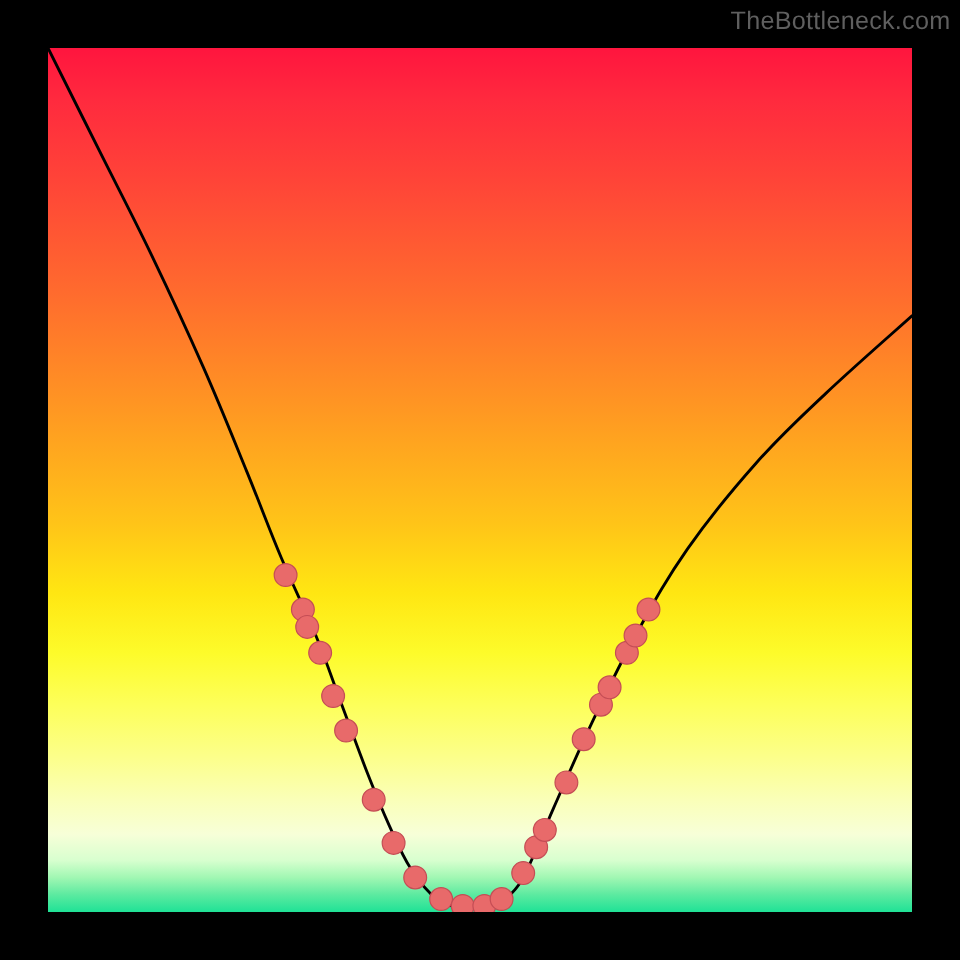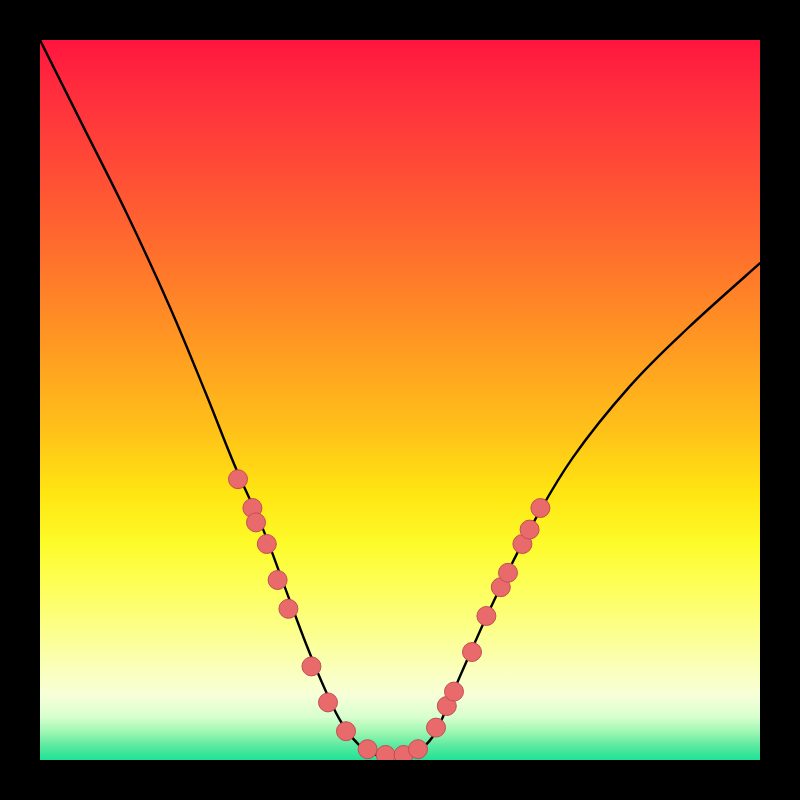--- a/index.html
+++ b/index.html
@@ -60,20 +60,21 @@
     font-size: 21px;
     font-weight: 500;
     letter-spacing: 0.2px;
     user-select: none;
   }
 </style>
 </head>
 <body>
 
 <div class="stage">
+  <div class="watermark">TheBottleneck.com</div>
 
   <div class="plot-area">
     <div class="gradient"></div>
 
     <svg class="curve" viewBox="0 0 720 720" preserveAspectRatio="none">
       <path id="curve-path" fill="none" stroke="#000000" stroke-width="2.4" stroke-linecap="round" stroke-linejoin="round" d="M 0.00 0.00 C 7.78 15.55, 27.65 55.30, 43.20 86.40 C 58.75 117.50, 70.85 140.40, 86.40 172.80 C 101.95 205.20, 115.34 234.00, 129.60 266.40 C 143.86 298.80, 153.94 324.29, 165.60 352.80 C 177.26 381.31, 184.03 400.18, 194.40 424.80 C 204.77 449.42, 214.13 467.57, 223.20 489.60 C 232.27 511.63, 237.02 526.46, 244.80 547.20 C 252.58 567.94, 259.27 586.66, 266.40 604.80 C 273.53 622.94, 277.92 633.74, 284.40 648.00 C 290.88 662.26, 295.27 672.98, 302.40 684.00 C 309.53 695.02, 316.22 703.37, 324.00 709.20 C 331.78 715.03, 337.82 715.10, 345.60 716.40 C 353.38 717.70, 360.07 718.34, 367.20 716.40 C 374.33 714.46, 379.37 711.43, 385.20 705.60 C 391.03 699.77, 393.12 696.96, 399.60 684.00 C 406.08 671.04, 411.48 655.63, 421.20 633.60 C 430.92 611.57, 441.29 587.52, 453.60 561.60 C 465.91 535.68, 475.34 515.52, 489.60 489.60 C 503.86 463.68, 514.66 443.52, 532.80 417.60 C 550.94 391.68, 569.66 368.93, 590.40 345.60 C 611.14 322.27, 624.67 310.03, 648.00 288.00 C 671.33 265.97, 707.04 234.86, 720.00 223.20"></path>
       <g id="markers">
           <circle cx="198.00" cy="439.20" r="9.5" fill="#e86a6a" stroke="#c44d55" stroke-width="1"></circle>
           <circle cx="212.40" cy="468.00" r="9.5" fill="#e86a6a" stroke="#c44d55" stroke-width="1"></circle>
           <circle cx="216.00" cy="482.40" r="9.5" fill="#e86a6a" stroke="#c44d55" stroke-width="1"></circle>

